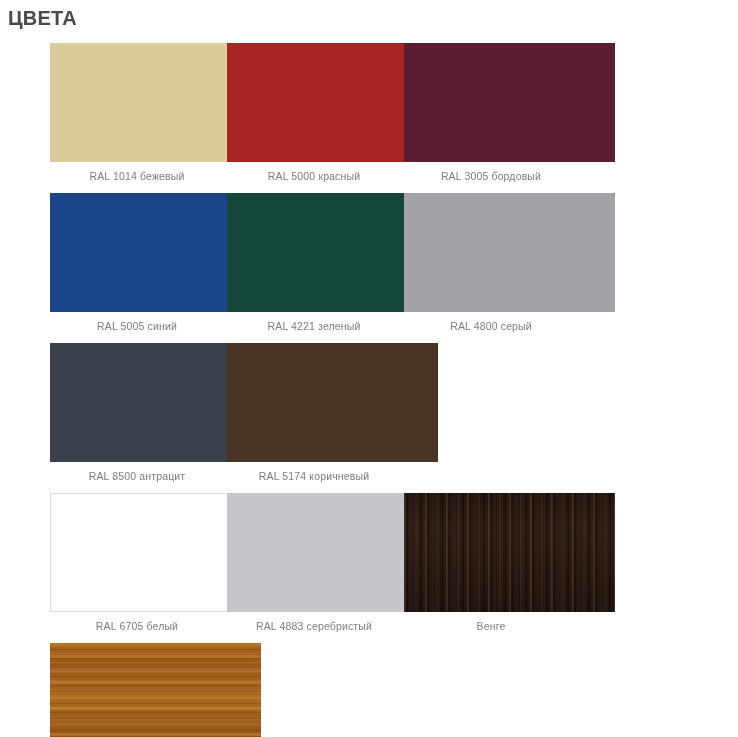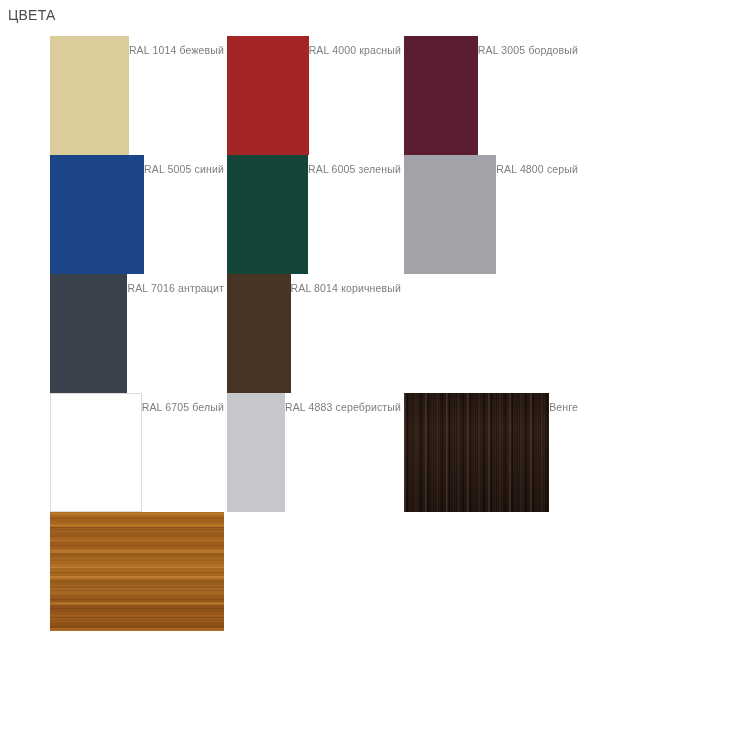--- a/index.html
+++ b/index.html
@@ -8,42 +8,42 @@
   }
   body {
     width: 738px;
     height: 737px;
     background: #ffffff;
     font-family: "Liberation Sans", sans-serif;
     color: #333333;
     overflow: hidden;
   }
   .page-title {
-    font-size: 14px;
+    font-size: 20px;
     color: #4a4a4a;
-    font-weight: 400;
+    font-weight: 700;
     letter-spacing: 0.2px;
     padding: 7px 0 0 8px;
     margin: 0;
   }
   .swatch-grid {
     margin-top: 13px;
     padding-left: 50px;
     box-sizing: border-box;
   }
   .swatch-row {
     display: flex;
     flex-direction: row;
     align-items: flex-start;
   }
   .swatch-cell {
     width: 174px;
     margin-right: 3px;
     display: flex;
-    flex-direction: row;
+    flex-direction: column;
   }
   .swatch-chip {
     width: 211px;
     height: 119px;
     box-sizing: border-box;
   }
   .swatch-chip.bordered {
     border: 1px solid #dcdcdc;
   }
   .swatch-label {
@@ -94,49 +94,49 @@
 <h1 class="page-title">ЦВЕТА</h1>
 
 <div class="swatch-grid">
     <div class="swatch-row">
       <div class="swatch-cell">
         <div class="swatch-chip" style="background-color: rgb(219, 205, 155);"></div>
         <div class="swatch-label">RAL 1014 бежевый</div>
       </div>
       <div class="swatch-cell">
         <div class="swatch-chip" style="background-color: rgb(165, 37, 37);"></div>
-        <div class="swatch-label">RAL 4000 красный</div>
+        <div class="swatch-label">RAL 5000 красный</div>
       </div>
       <div class="swatch-cell">
         <div class="swatch-chip" style="background-color: rgb(91, 30, 48);"></div>
         <div class="swatch-label">RAL 3005 бордовый</div>
       </div>
     </div>
     <div class="swatch-row">
       <div class="swatch-cell">
         <div class="swatch-chip" style="background-color: rgb(28, 68, 137);"></div>
         <div class="swatch-label">RAL 5005 синий</div>
       </div>
       <div class="swatch-cell">
         <div class="swatch-chip" style="background-color: rgb(19, 69, 56);"></div>
-        <div class="swatch-label">RAL 6005 зеленый</div>
+        <div class="swatch-label">RAL 4221 зеленый</div>
       </div>
       <div class="swatch-cell">
         <div class="swatch-chip" style="background-color: rgb(161, 163, 168);"></div>
         <div class="swatch-label">RAL 4800 серый</div>
       </div>
     </div>
     <div class="swatch-row">
       <div class="swatch-cell">
         <div class="swatch-chip" style="background-color: rgb(57, 65, 76);"></div>
-        <div class="swatch-label">RAL 7016 антрацит</div>
+        <div class="swatch-label">RAL 8500 антрацит</div>
       </div>
       <div class="swatch-cell">
         <div class="swatch-chip" style="background-color: rgb(71, 52, 37);"></div>
-        <div class="swatch-label">RAL 8014 коричневый</div>
+        <div class="swatch-label">RAL 5174 коричневый</div>
       </div>
     </div>
     <div class="swatch-row">
       <div class="swatch-cell">
         <div class="swatch-chip bordered" style="background-color: rgb(255, 255, 255);"></div>
         <div class="swatch-label">RAL 6705 белый</div>
       </div>
       <div class="swatch-cell">
         <div class="swatch-chip" style="background-color: rgb(198, 199, 203);"></div>
         <div class="swatch-label">RAL 4883 серебристый</div>

